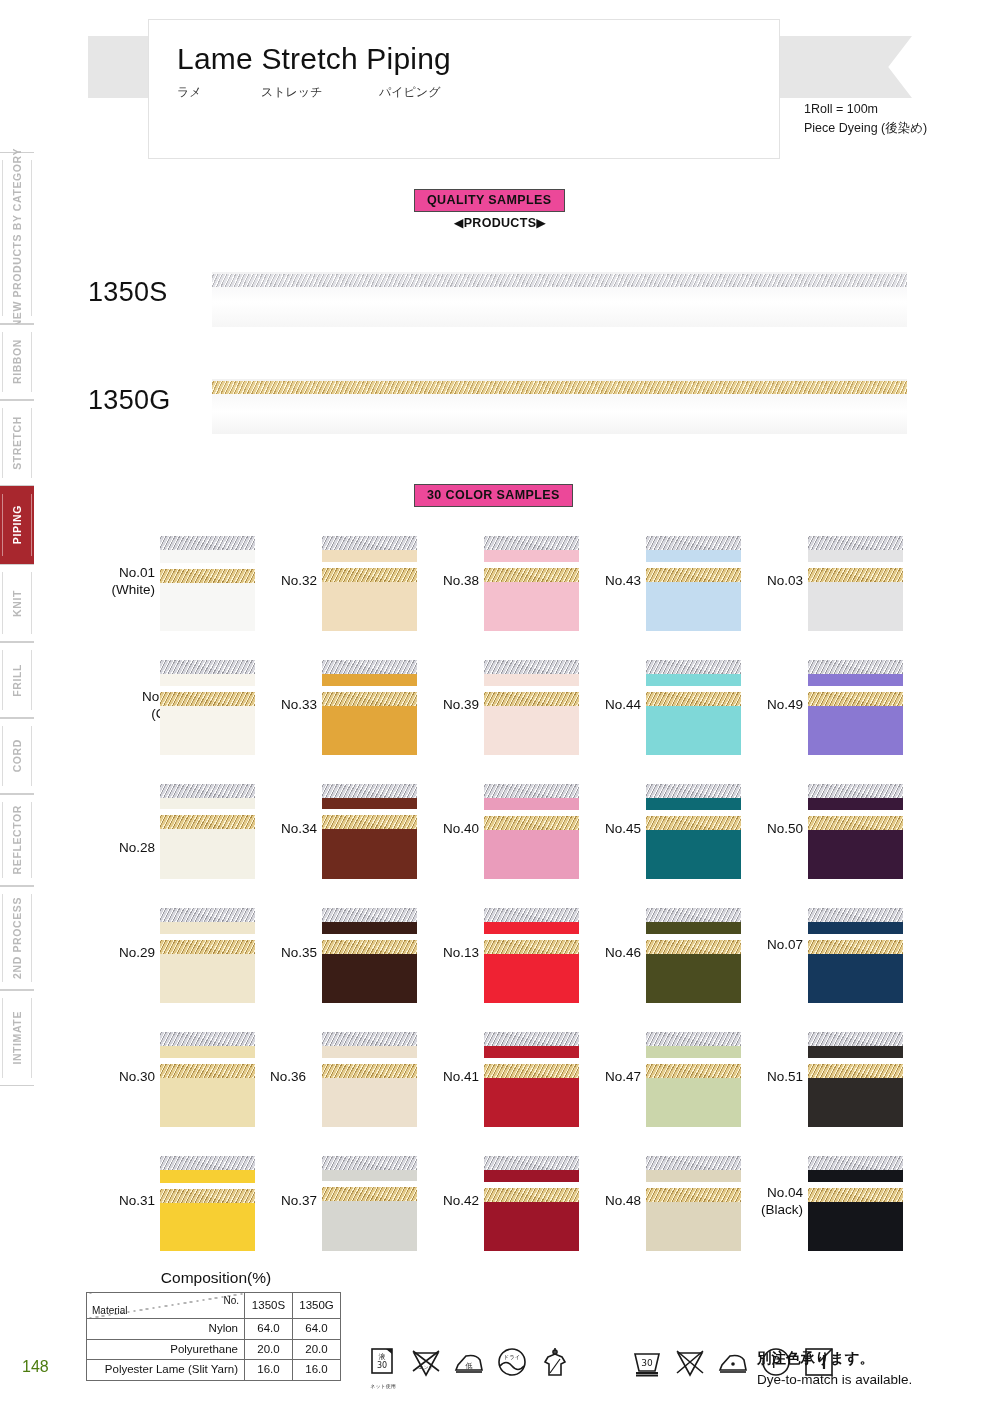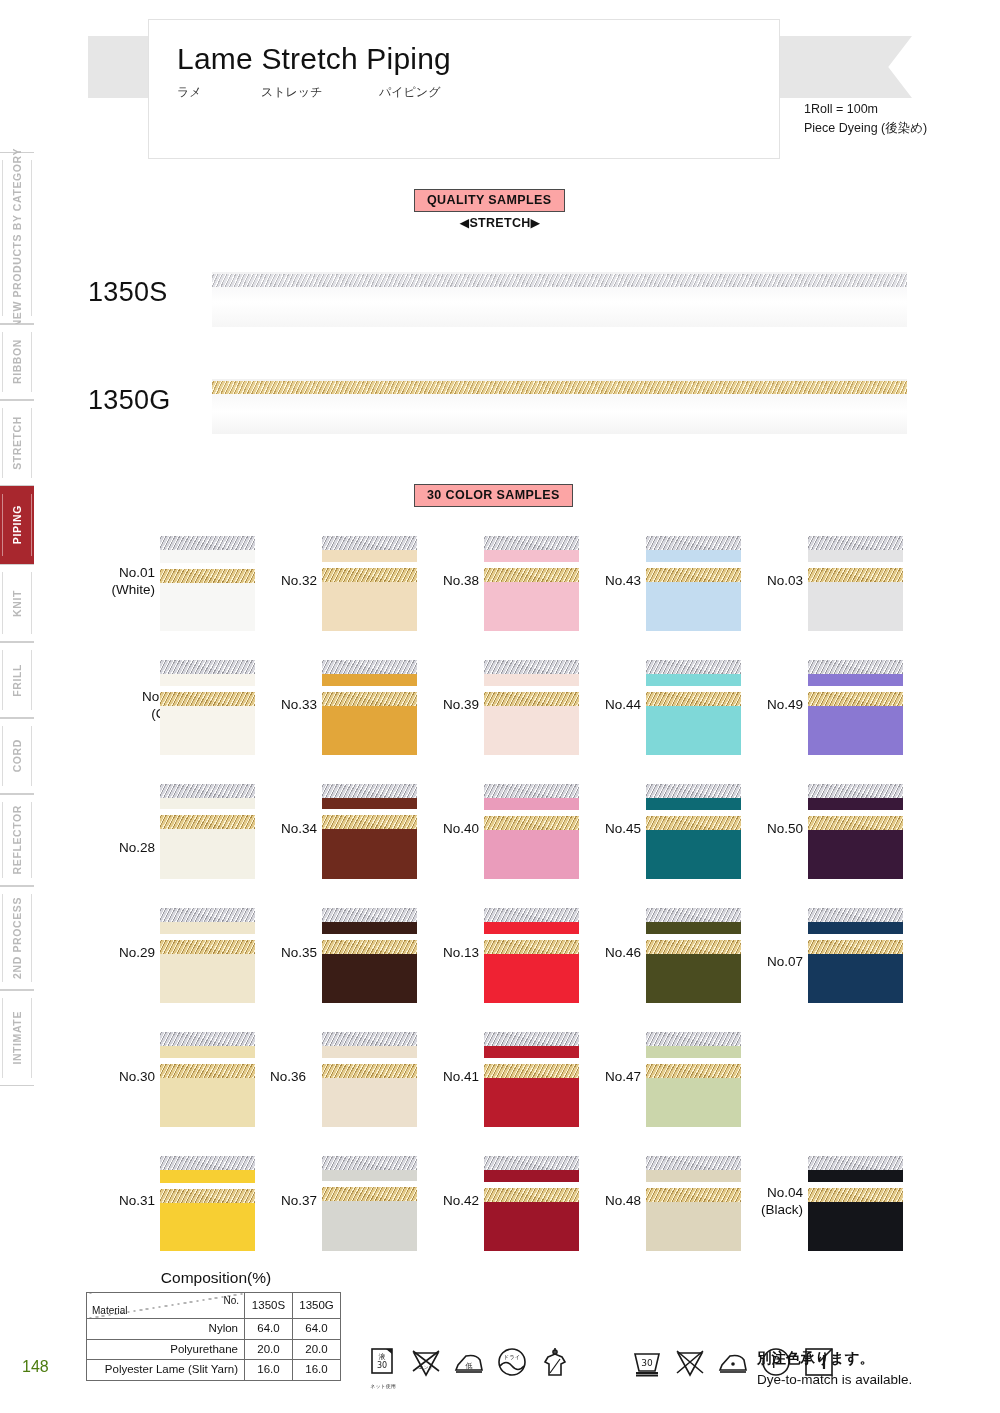--- a/index.html
+++ b/index.html
@@ -71,21 +71,21 @@
 
   #roll-info {
     position: absolute; left: 804px; top: 100px;
     font-size: 12.5px; line-height: 1.55; color: #1a1a1a; white-space: nowrap;
   }
 
   
   .section-box {
     position: absolute;
     border: 1px solid #4a4a4a;
-    background: #fca5a5;
+    background: #ec4899;
     font-size: 12.5px; font-weight: 700; letter-spacing: .4px;
     padding: 3px 12px 4px;
     text-align: center; color: #111;
     white-space: nowrap;
   }
   #qs-box  { left: 414px; top: 189px; }
   #cs-box  { left: 414px; top: 484px; }
 
   #stretch-label {
     position: absolute; left: 414px; top: 215px; width: 172px;
@@ -274,21 +274,21 @@
     <span class="jp3">パイピング</span>
   </div>
 </div>
 
 <div id="roll-info">
   <div>1Roll = 100m</div>
   <div>Piece Dyeing (後染め)</div>
 </div>
 
 <div id="qs-box" class="section-box">QUALITY SAMPLES</div>
-<div id="stretch-label">◀STRETCH▶</div>
+<div id="stretch-label">◀PRODUCTS▶</div>
 
 <div id="q1-name" class="q-name">1350S</div>
 <div id="q1-strip" class="q-strip">
   <div class="q-fabric" id="q1-fab" style="background: linear-gradient(rgb(242, 242, 243) 0%, rgb(255, 255, 255) 55%, rgb(246, 246, 246) 100%);"></div>
   <div class="q-lame lame-silver" id="q1-lame" style="top: 2px;"></div>
 </div>
 
 <div id="q2-name" class="q-name">1350G</div>
 <div id="q2-strip" class="q-strip">
   <div class="q-fabric" id="q2-fab" style="background: linear-gradient(rgb(242, 242, 242) 0%, rgb(255, 255, 255) 60%, rgb(244, 244, 244) 100%);"></div>
@@ -590,25 +590,36 @@
         <div>No.50</div>
       </div>
       <div class="swatch">
         <div class="sw-body" style="background: linear-gradient(rgb(57, 24, 57) 0%, rgb(57, 24, 57) 100%);"></div>
         <div class="sw-lame silver" style="top: 0px;"></div>
         <div class="sw-gap" style="top: 26px; height: 6px;"></div>
         <div class="sw-lame gold" style="top: 32px;"></div>
       </div>
     </div>
     <div class="cell" style="left: 808px; top: 908px; width: 95px; height: 95px;">
-      <div class="cell-label" style="top: 45px;">
+      <div class="cell-label" style="top: 28px;">
         <div>No.07</div>
       </div>
       <div class="swatch">
         <div class="sw-body" style="background: linear-gradient(rgb(21, 56, 92) 0%, rgb(21, 56, 92) 100%);"></div>
+        <div class="sw-lame silver" style="top: 0px;"></div>
+        <div class="sw-gap" style="top: 26px; height: 6px;"></div>
+        <div class="sw-lame gold" style="top: 32px;"></div>
+      </div>
+    </div>
+    <div class="cell" style="left: 808px; top: 1032px; width: 95px; height: 95px;">
+      <div class="cell-label" style="top: 36px;">
+        <div>No.51</div>
+      </div>
+      <div class="swatch">
+        <div class="sw-body" style="background: linear-gradient(rgb(46, 42, 40) 0%, rgb(46, 42, 40) 100%);"></div>
         <div class="sw-lame silver" style="top: 0px;"></div>
         <div class="sw-gap" style="top: 26px; height: 6px;"></div>
         <div class="sw-lame gold" style="top: 32px;"></div>
       </div>
     </div>
     <div class="cell" style="left: 808px; top: 1156px; width: 95px; height: 95px;">
       <div class="cell-label" style="top: 28px;">
         <div>No.04</div>
         <div>(Black)</div>
       </div>

